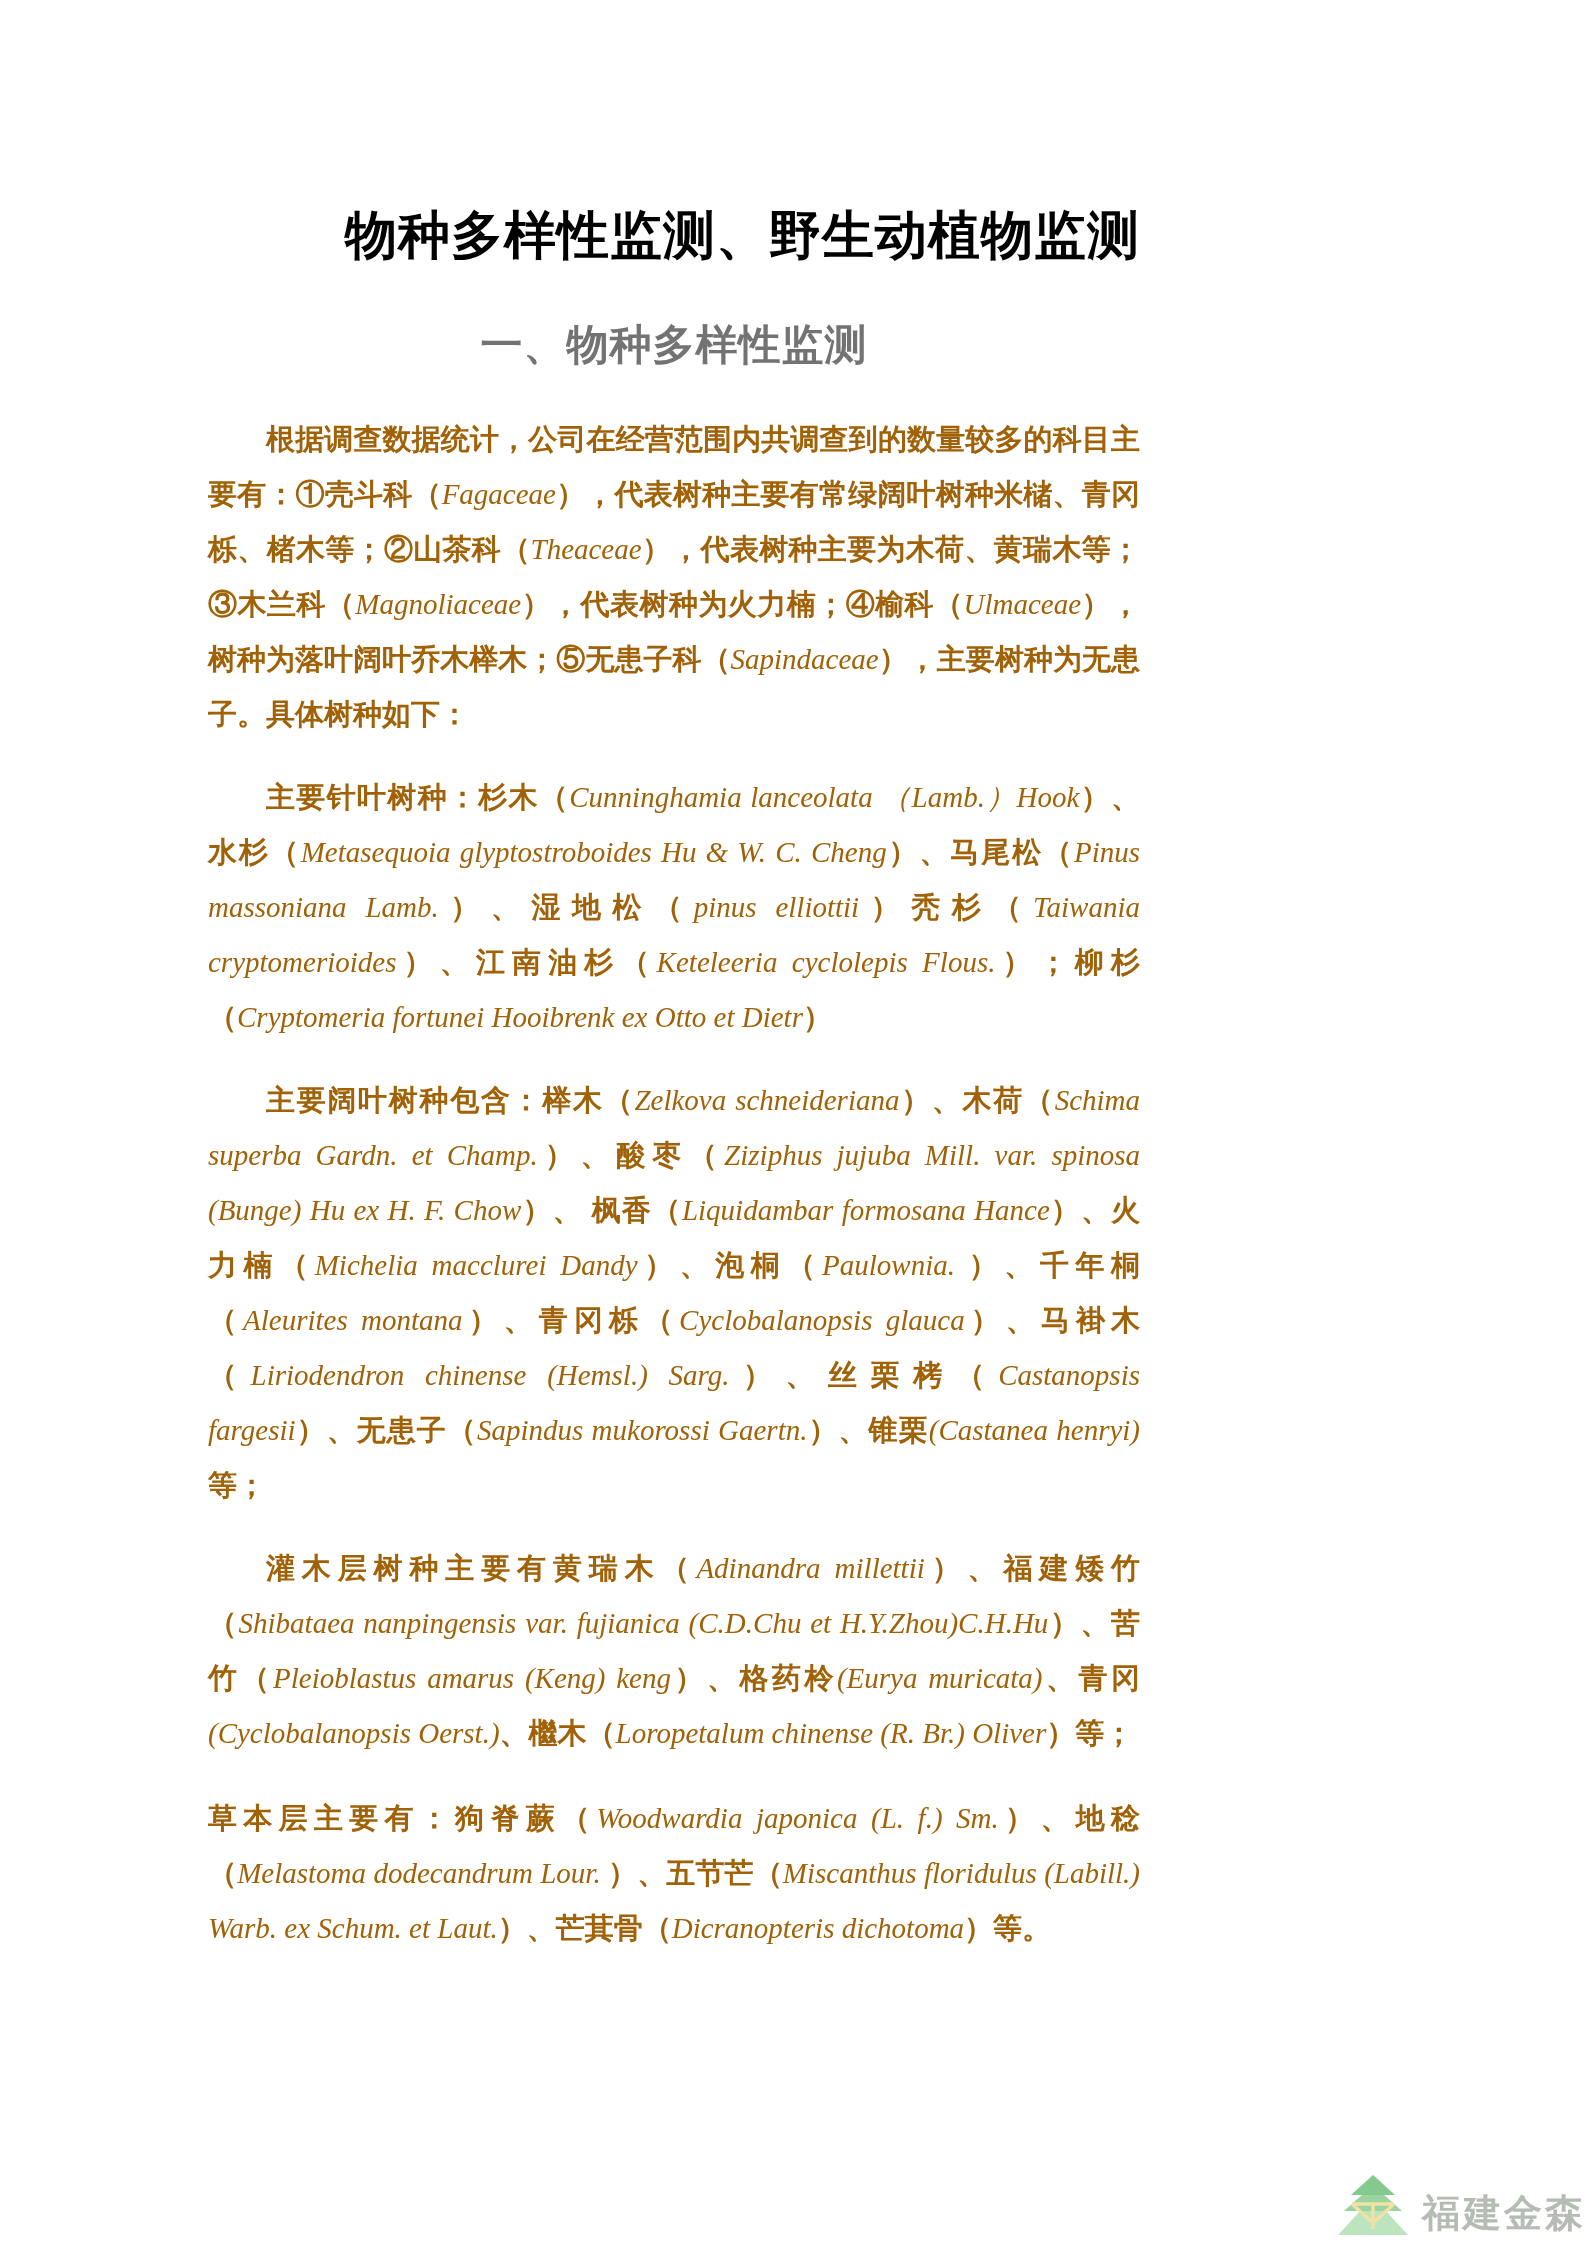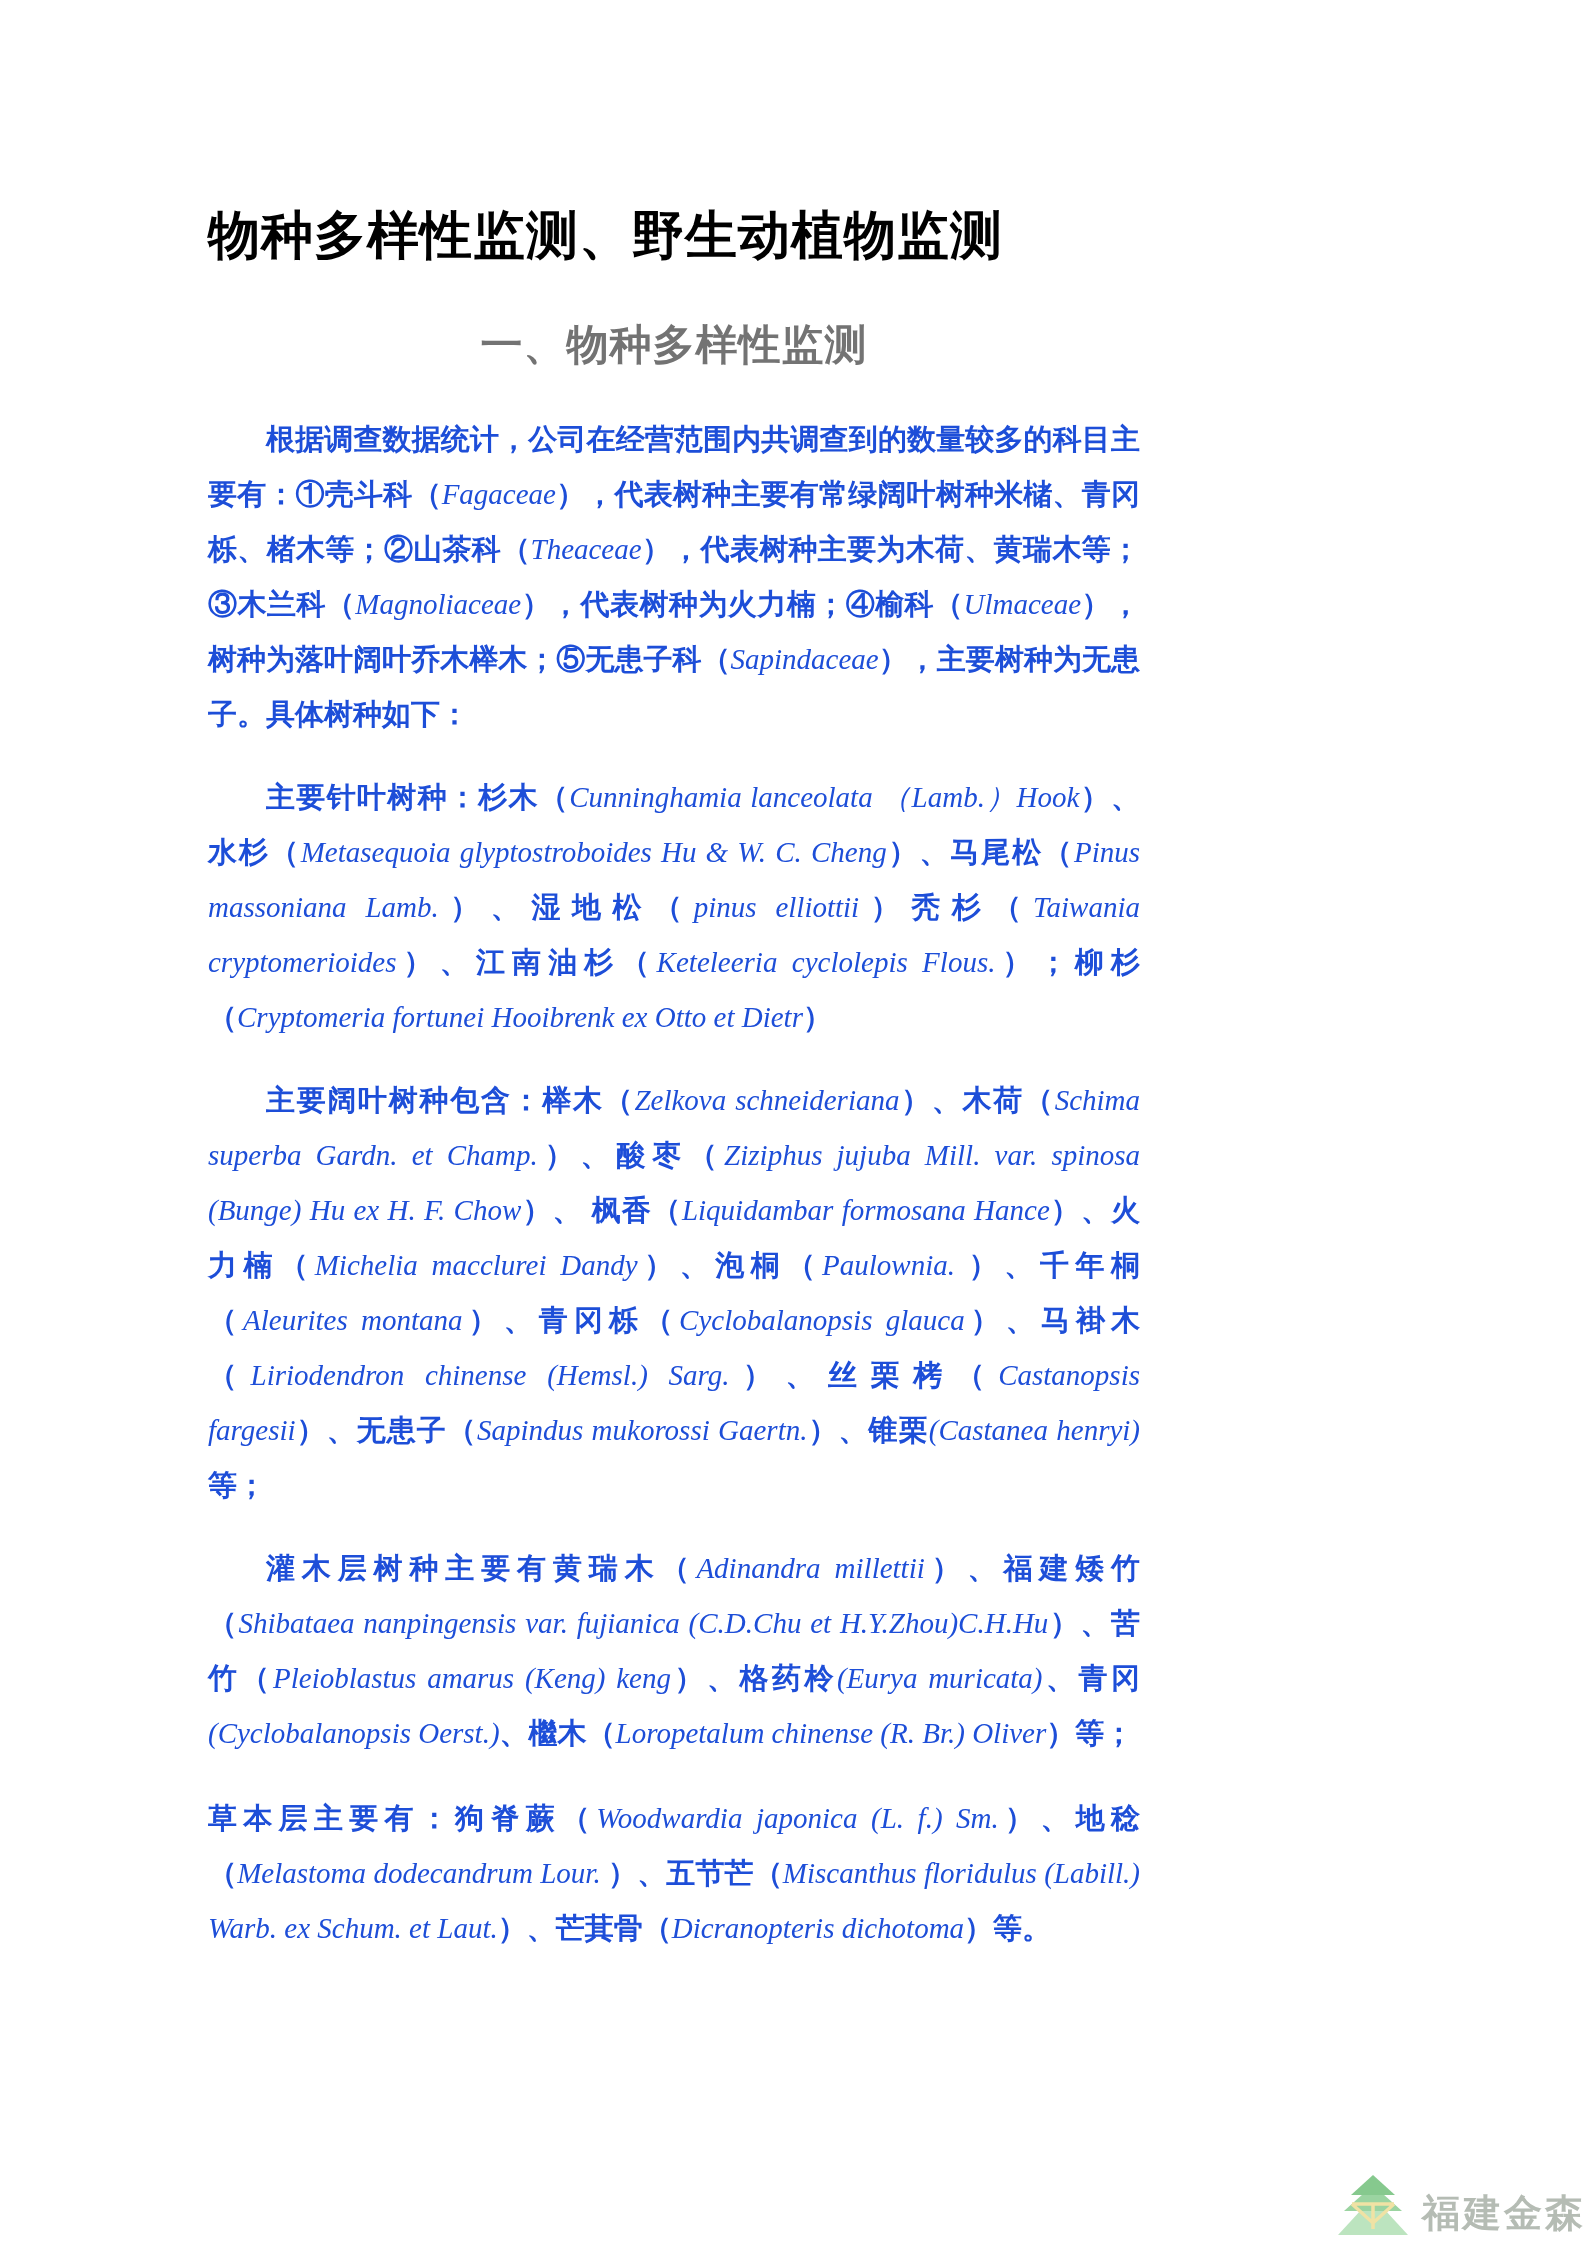--- a/index.html
+++ b/index.html
@@ -21,41 +21,41 @@
     top: 0;
     width: 932px;
   }
   .doc-title {
     margin: 0;
     font-family: "Liberation Sans", sans-serif;
     font-weight: 700;
     font-size: 52px;
     line-height: 60px;
     letter-spacing: 1px;
-    text-align: left;
+    text-align: right;
     color: #000000;
   }
   .title-1 { margin-top: 205px; }
   .title-2 { margin-top: 68px; }
   .section-heading {
     margin: 55px 0 0 0;
     font-family: "Liberation Sans", sans-serif;
     font-weight: 700;
     font-size: 42px;
     line-height: 50px;
     letter-spacing: 1px;
     text-align: center;
     color: #737373;
   }
   p.body-para {
     margin: 28px 0 0 0;
     font-size: 29px;
     line-height: 55px;
     text-align: justify;
-    color: #1d4ed8;
+    color: #a16207;
   }
   p.first-para { margin-top: 42px; }
   p.indent { text-indent: 2em; }
   p.herb { margin-top: 30px; }
   .run-c {
     font-family: "Liberation Sans", sans-serif;
     font-weight: 700;
     font-style: normal;
   }
   .run-l {

